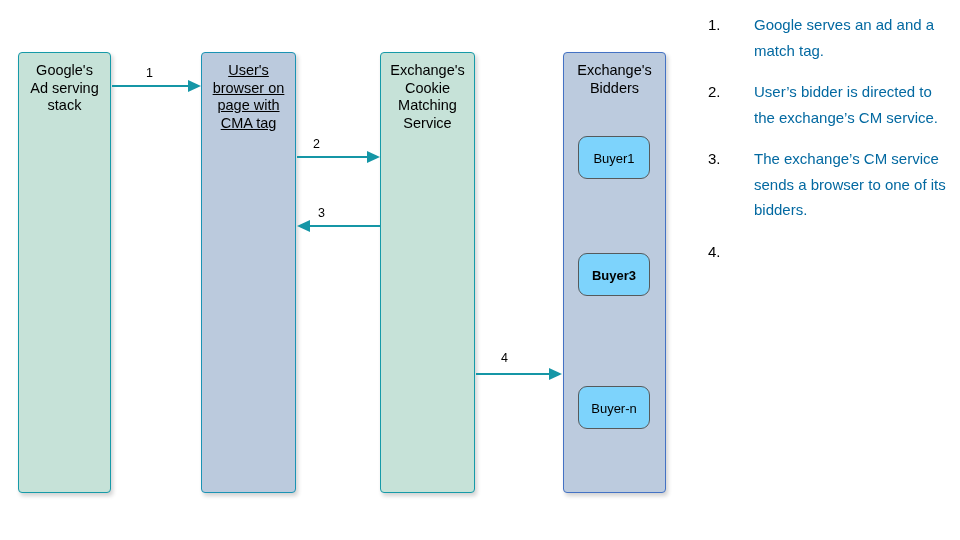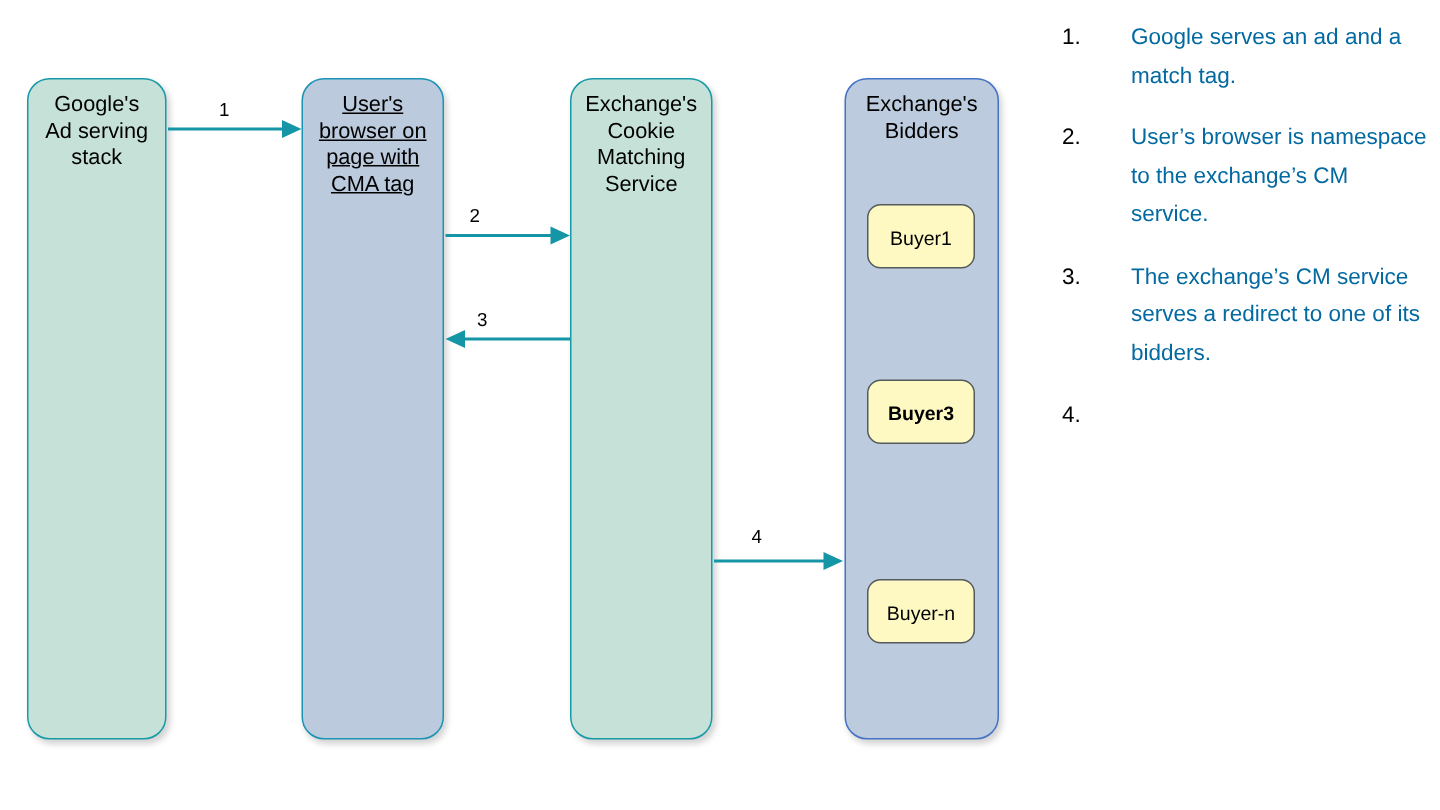--- a/index.html
+++ b/index.html
@@ -18,21 +18,21 @@
 
   .canvas {
     position: absolute;
     inset: 0;
   }
 
   
   .pbox {
     position: absolute;
     box-sizing: border-box;
-    border-radius: 15px;
+    border-radius: 4px;
     border: 1.3px solid #1596a6;
     box-shadow: 2px 3px 4px rgba(0,0,0,0.18);
     text-align: center;
     font-size: 14.5px;
     line-height: 17.5px;
     padding-top: 9px;
     color: #000;
   }
   .pbox.green {
     background: #c6e2d8;
@@ -58,21 +58,21 @@
     white-space: pre-line;
   }
 
   
   .buyer {
     position: absolute;
     box-sizing: border-box;
     width: 72px;
     height: 43px;
     left: 14px;
-    background: #fef9c3;
+    background: #7dd3fc;
     border: 1.2px solid #555a5c;
     border-radius: 9px;
     font-size: 13px;
     line-height: 43px;
     text-align: center;
     color: #000;
   }
   .buyer.b1 { top: 83px; }
   .buyer.b2 { top: 141px; }
   .buyer.b3 { top: 200px; font-weight: bold; }
@@ -198,24 +198,24 @@
   <div class="arrow-head right" id="arrow4-head"></div>
   <div class="arrow-label" id="arrow4-label">4</div>
 
   <ol id="steps-list" style="list-style:none;margin:0;padding:0;">
     <li class="step">
       <span class="step-num">1.</span>
       <span class="step-text">Google serves an ad and a match tag.</span>
     </li>
     <li class="step">
       <span class="step-num">2.</span>
-      <span class="step-text">User’s browser is namespace to the exchange’s CM service.</span>
+      <span class="step-text">User’s bidder is directed to the exchange’s CM service.</span>
     </li>
     <li class="step">
       <span class="step-num">3.</span>
-      <span class="step-text">The exchange’s CM service serves a redirect to one of its bidders.</span>
+      <span class="step-text">The exchange’s CM service sends a browser to one of its bidders.</span>
     </li>
     <li class="step">
       <span class="step-num">4.</span>
     </li>
   </ol>
 
 </div>
 
 </body></html>

